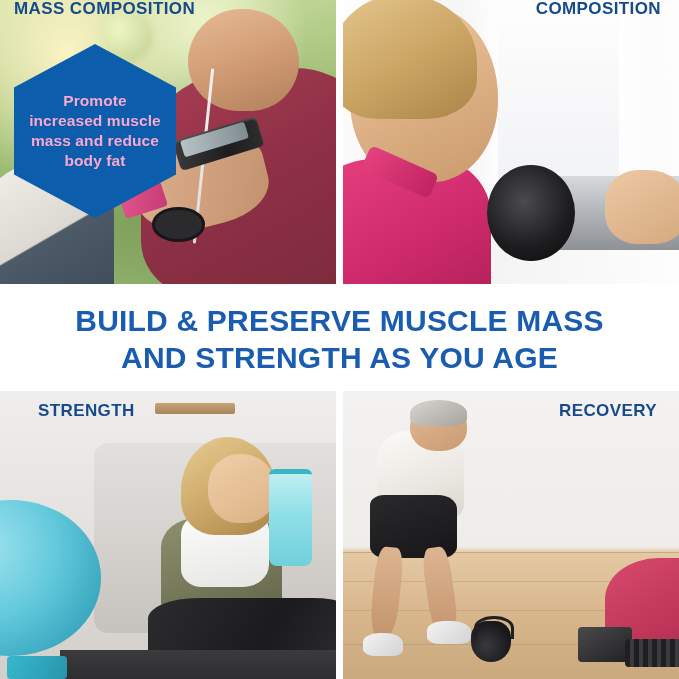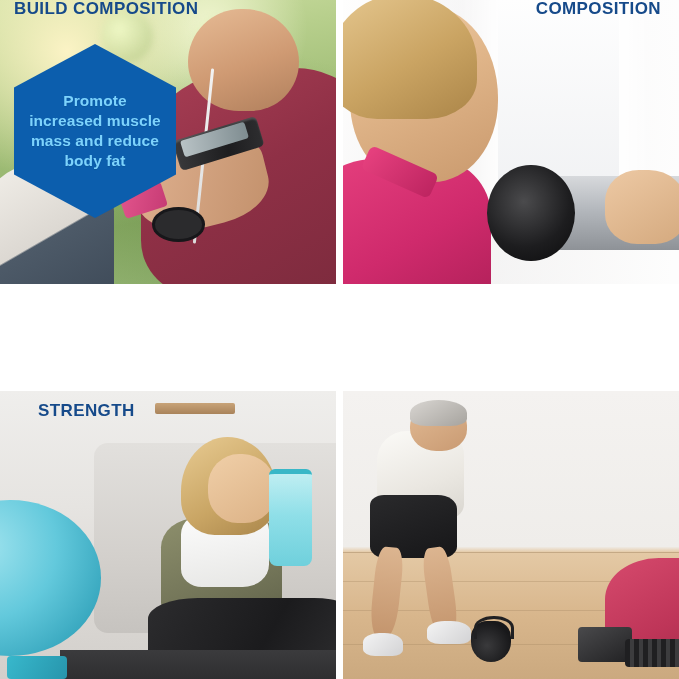--- a/index.html
+++ b/index.html
@@ -294,21 +294,21 @@
     position: absolute;
     display: flex;
     align-items: center;
     justify-content: center;
     background: #0c5ead;
     clip-path: polygon(50% 0%, 100% 25%, 100% 75%, 50% 100%, 0% 75%, 0% 25%);
     text-align: center;
     box-sizing: border-box;
   }
   .hex-text {
-    color: #7dd3fc;
+    color: #f9a8d4;
     font-weight: bold;
     font-size: 15.5px;
     line-height: 1.30;
     letter-spacing: .1px;
     padding: 0 14px;
     white-space: pre-line;
     text-shadow: 0 1px 1px rgba(0,0,0,.10);
   }
 
   .hex.tl { left: 14px;  top: 44px;  width: 162px; height: 174px; }
@@ -366,37 +366,41 @@
       <div class="partner"></div>
       <div class="pinkband"></div>
     </div>
     <div class="hex tl">
       <span class="hex-text">Promote
 increased muscle
 mass and reduce
 body fat</span>
     </div>
   </div>
-  <div class="cat-label tl">BUILD COMPOSITION</div>
+  <div class="cat-label tl">MASS COMPOSITION</div>
 
   <div class="panel tr">
     <div class="photo scene-indoor">
       <div class="window"></div>
       <div class="w-top"></div>
       <div class="w-head"></div>
       <div class="w-hair"></div>
       <div class="w-strap"></div>
       <div class="dumbbell"></div>
       <div class="dumbbell-weight"></div>
       <div class="hand"></div>
     </div>
 
   </div>
   <div class="cat-label tr">COMPOSITION</div>
 
+  <div class="headline">
+    <div>BUILD &amp; PRESERVE MUSCLE MASS</div>
+    <div>AND STRENGTH AS YOU AGE</div>
+  </div>
 
   <div class="panel bl">
     <div class="photo scene-livingroom">
       <div class="couch"></div>
       <div class="shelf"></div>
       <div class="ball"></div>
       <div class="lady-top"></div>
       <div class="towel"></div>
       <div class="lady-hair"></div>
       <div class="lady-face"></div>
@@ -424,14 +428,15 @@
       <div class="shoe-l"></div>
       <div class="shoe-r"></div>
       <div class="kettlebell"></div>
       <div class="kettlebell-handle"></div>
       <div class="bag"></div>
       <div class="barbell"></div>
       <div class="coil"></div>
     </div>
 
   </div>
+  <div class="cat-label br">RECOVERY</div>
 
 </div>
 
 </body></html>

